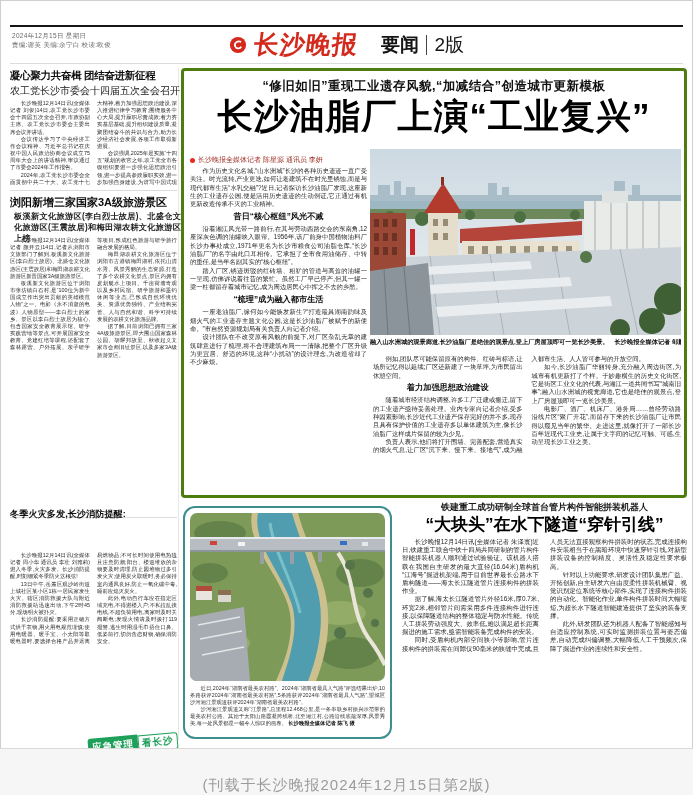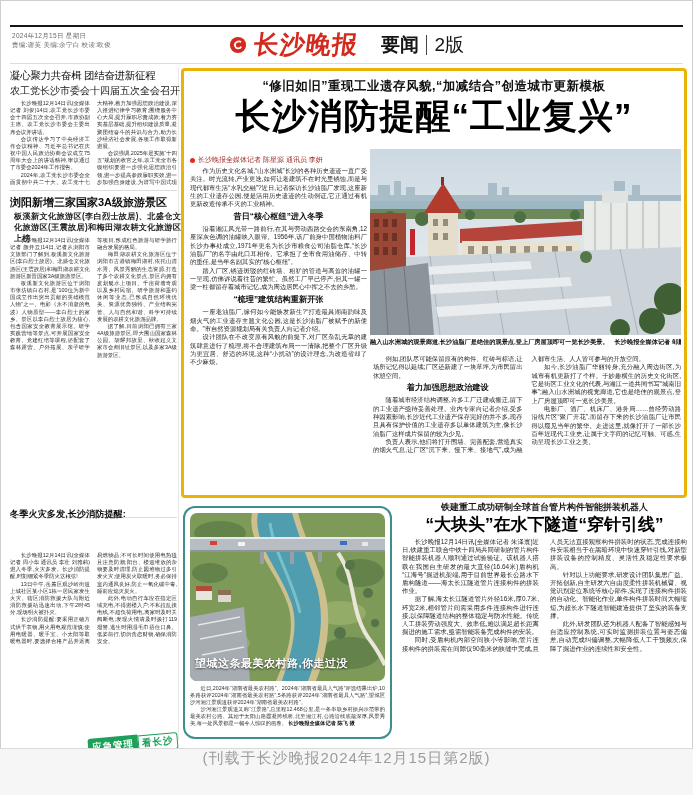--- a/index.html
+++ b/index.html
@@ -15,28 +15,28 @@
   .brandrow{display:flex;justify-content:center;align-items:center;gap:7px}
   .brand-main{font-size:25px;font-weight:900;color:#d42a1d;transform:skewX(-7deg);letter-spacing:1px}
   .brand-sub{font-size:20px;font-weight:900;font-style:italic;color:#d42a1d;letter-spacing:1px}
   .section{font-size:19px;font-weight:700;color:#151515;margin-left:16px}
   .vdiv{width:1.5px;height:20px;background:#444}
   .pageno{font-size:19px;color:#151515}
   
   .tinybody{font-size:5.4px;line-height:7.15px;color:#2b2b2b;text-align:justify;
             column-count:2;column-gap:7px;overflow:hidden}
   .tinybody p,.flow p{text-indent:2em}
-  .lt1{font-weight:400;font-size:10.5px;color:#0d0d0d;letter-spacing:-.3px;white-space:nowrap}
+  .lt1{font-weight:700;font-size:10.5px;color:#0d0d0d;letter-spacing:-.3px;white-space:nowrap}
   .lt2{font-size:10px;color:#161616;white-space:nowrap}
   .a2t{font-weight:700;font-size:11px;color:#0d0d0d;white-space:nowrap}
   .a2s{font-weight:700;font-size:8.2px;line-height:11px;color:#222;text-align:justify}
   .a3k{font-weight:700;font-size:9.2px;color:#111}
   .a3t{font-weight:900;font-size:13px;color:#0d0d0d}
   
-  .redbox{border:3px solid #eab308;border-radius:4px;background:#fff}
+  .redbox{border:3px solid #4d7c0f;border-radius:4px;background:#fff}
   .mkicker{font-weight:700;font-size:12.5px;color:#101010;text-align:center;letter-spacing:.5px}
   .mhead{font-weight:900;font-size:35px;color:#000;text-align:center;letter-spacing:1px}
   .byline{font-size:7px;color:#9e2b22;display:flex;align-items:center;gap:3px}
   .dot{width:5px;height:5px;border-radius:50%;background:#e8291f;display:inline-block}
   .mbody{font-size:6.3px;line-height:8.35px;color:#262626;text-align:justify;overflow:hidden}
   .msub{font-weight:800;font-size:8.2px;text-align:center;color:#0e0e0e;margin:4px 0;text-indent:0!important}
   .lower{column-count:2;column-gap:9px}
   .pcap{font-size:6.2px;font-weight:700;color:#101010;display:flex;justify-content:space-between;gap:6px;white-space:nowrap;overflow:hidden}
   
   .card{border:2px solid #3d8f8e;border-radius:12px;background:#fff;padding:5px}
@@ -50,21 +50,21 @@
   .rk{font-weight:700;font-size:9px;color:#1a1a1a;text-align:center;white-space:nowrap}
   .rh{font-weight:900;font-size:17px;color:#000;text-align:center;white-space:nowrap;margin-top:2px}
   .rbody{font-size:6.4px;line-height:8.2px;color:#262626;text-align:justify;column-count:2;column-gap:11px;overflow:hidden}
   .rbody p{text-indent:2em}
   
   .stamp{display:flex;align-items:center;transform:rotate(-5deg);gap:0}
   .stamp .s1{background:#1fa05a;color:#fff;font-weight:900;font-size:9.5px;padding:2.5px 4px;border-radius:3px 0 0 3px;letter-spacing:1px}
   .stamp .s2{color:#1fa05a;border:1.5px solid #1fa05a;background:#fff;font-weight:900;font-size:9.5px;padding:1px 3px;border-radius:0 3px 3px 0;letter-spacing:1px}
   
   .footer{position:absolute;left:0;top:749px;width:693px;height:46px;background:#f6f6f6;
-          display:flex;justify-content:center;align-items:flex-start}
+          display:flex;justify-content:center;align-items:flex-end}
   .footcap{font-size:15px;color:#9c9c9c;letter-spacing:1px}
 </style>
 </head>
 <body>
 
 <div id="screen">
 
   <div class="abs blackrule" style="left:10px;top:25px;width:673px"></div>
   <div class="abs meta" style="left:12px;top:31px">
     <div>2024年12月15日 星期日</div>
@@ -112,32 +112,32 @@
     <p>长沙消防提醒:要采用正确方式烘干衣物,用火用电规范谨慎;使用电暖器、暖手宝、小太阳等取暖电器时,要选择合格产品并远离易燃物品;不可长时间使用电热毯且注意防潮;阳台、楼道堆放的杂物要及时清理,防止因堆物过多引发火灾;使用炭火取暖时,务必保持室内通风良好,防止一氧化碳中毒,睡前应熄灭炭火。</p>
     <p>此外,电动自行车应在指定区域充电,不得进楼入户;不私拉乱接电线,不超负荷用电,离家时及时关阀断电;发现火情请及时拨打119报警,逃生时用湿毛巾捂住口鼻、低姿前行,切勿贪恋财物,确保消防安全。</p>
   </div>
   <div class="abs stamp" style="left:88px;top:735px">
     <span class="s1">应急管理</span>
     <span class="s2">看长沙</span>
   </div>
 
   <div class="abs redbox" style="left:181px;top:68px;width:506px;height:430px">
     <div class="abs mkicker" style="left:0;top:7px;width:100%">“修旧如旧”重现工业遗存风貌,“加减结合”创造城市更新模板</div>
-    <div class="abs mhead" style="left:0;top:22px;width:100%">长沙消防提醒“工业复兴”</div>
+    <div class="abs mhead" style="left:0;top:22px;width:100%">长沙油脂厂上演“工业复兴”</div>
     <div class="abs byline" style="left:6px;top:84px;width:176px">
       <span class="dot"></span>
       <span>长沙晚报全媒体记者 陈星源 通讯员 李妍</span>
     </div>
 
     <div class="abs mbody flow" style="left:6px;top:96px;width:177px;height:322px">
       <p>作为历史文化名城,“山水洲城”长沙的各种历史遗迹一直广受关注。时光流转,产业更迭,如何让老建筑不在时光里锈蚀,而是与现代都市生活“水乳交融”?近日,记者探访长沙油脂厂发现,这座新生的工业遗存公园,便是活用历史遗迹的生动例证,它正通过有机更新改造传承不灭的工业精神。</p>
-      <div class="msub">昔日“核心枢纽”进入冬季</div>
+      <div class="msub">昔日“核心枢纽”风光不减</div>
       <p>沿着湘江风光带一路前行,在其与劳动西路交会的东南角,12座深灰色调的油罐映入眼帘。1956年,该厂前身中国植物油料厂长沙办事处成立,1971年更名为长沙市粮食公司油脂仓库,“长沙油脂厂”的名字由此口耳相传。它承担了全市食用油储存、中转的重任,是当年名副其实的“核心枢纽”。</p>
       <p>踏入厂区,锈迹斑驳的红砖墙、粗犷的管道与高耸的油罐一一呈现,仿佛诉说着往昔的繁忙。虽然工厂早已停产,但其一罐一梁一柱都留存着城市记忆,成为周边居民心中挥之不去的乡愁。</p>
-      <div class="msub">“梳理”建筑结构重新开张</div>
+      <div class="msub">“梳理”成为融入都市生活</div>
       <p>一座老油脂厂,缘何如今能焕发新生?“打造最具湖南韵味及烟火气的工业遗存主题文化公园,这是长沙油脂厂被赋予的新使命。”市自然资源规划局有关负责人向记者介绍。</p>
       <p>设计团队在不改变原有风貌的前提下,对厂区杂乱无章的建筑肆意进行了梳理,将不合理建筑布局一一清除,把整个厂区升级为更宜居、舒适的环境,这种“小扰动”的设计理念,为改造省却了不少麻烦。</p>
     </div>
 
     <svg class="abs" style="left:186px;top:78px" width="311" height="186" viewBox="0 0 311 186" role="img">
       <defs>
           <linearGradient id="gsky" x1="0" y1="0" x2="0" y2="1">
             <stop offset="0" stop-color="#cdd9e2"></stop>
             <stop offset="1" stop-color="#eff3f4"></stop>
           </linearGradient>
@@ -287,21 +287,20 @@
         <g stroke="#e4e6e8" stroke-width="1.5">
             <line x1="8" y1="112" x2="50" y2="104"></line>
             <line x1="10" y1="126" x2="52" y2="118"></line>
             <line x1="12" y1="142" x2="54" y2="134"></line>
           </g>
         <rect x="6" y="76" width="16" height="11" fill="#e8e5de"></rect>
           <rect x="6" y="73" width="16" height="5" fill="#b04a3a"></rect>
           <rect x="28" y="80" width="13" height="9" fill="#dcd9d2"></rect>
           <rect x="28" y="77" width="13" height="5" fill="#8a6f52"></rect>
       </svg>
-      <div class="overlaytxt">望城这条最美农村路,你走过没</div>
     </div>
     <div class="cardcap">
       <p>近日,2024年“湖南省最美农村路”、2024年“湖南省最具人气路”评选结果出炉,10条路获评2024年“湖南省最美农村路”,5条路获评2024年“湖南省最具人气路”,望城区沙河湘江景观道获评2024年“湖南省最美农村路”。</p>
       <p><span>沙河湘江景观道又称“江景路”,总里程12.468公里,是一条串联乡村振兴示范带的最美农村公路。其始于太阳山路霞凝跨线桥,北至湘江村,公路沿线底蕴深厚,风景秀美,每一处风景都是一幅令人惊叹的画卷。</span> <span class="credit">长沙晚报全媒体记者 陈飞 摄</span></p>
     </div>
   </div>
 
   <div class="abs rk" style="left:402px;top:501px;width:285px">铁建重工成功研制全球首台管片构件智能拼装机器人</div>
   <div class="abs rh" style="left:402px;top:511px;width:285px">“大块头”在水下隧道“穿针引线”</div>
   <div class="abs rbody" style="left:402px;top:538px;width:285px;height:198px">

